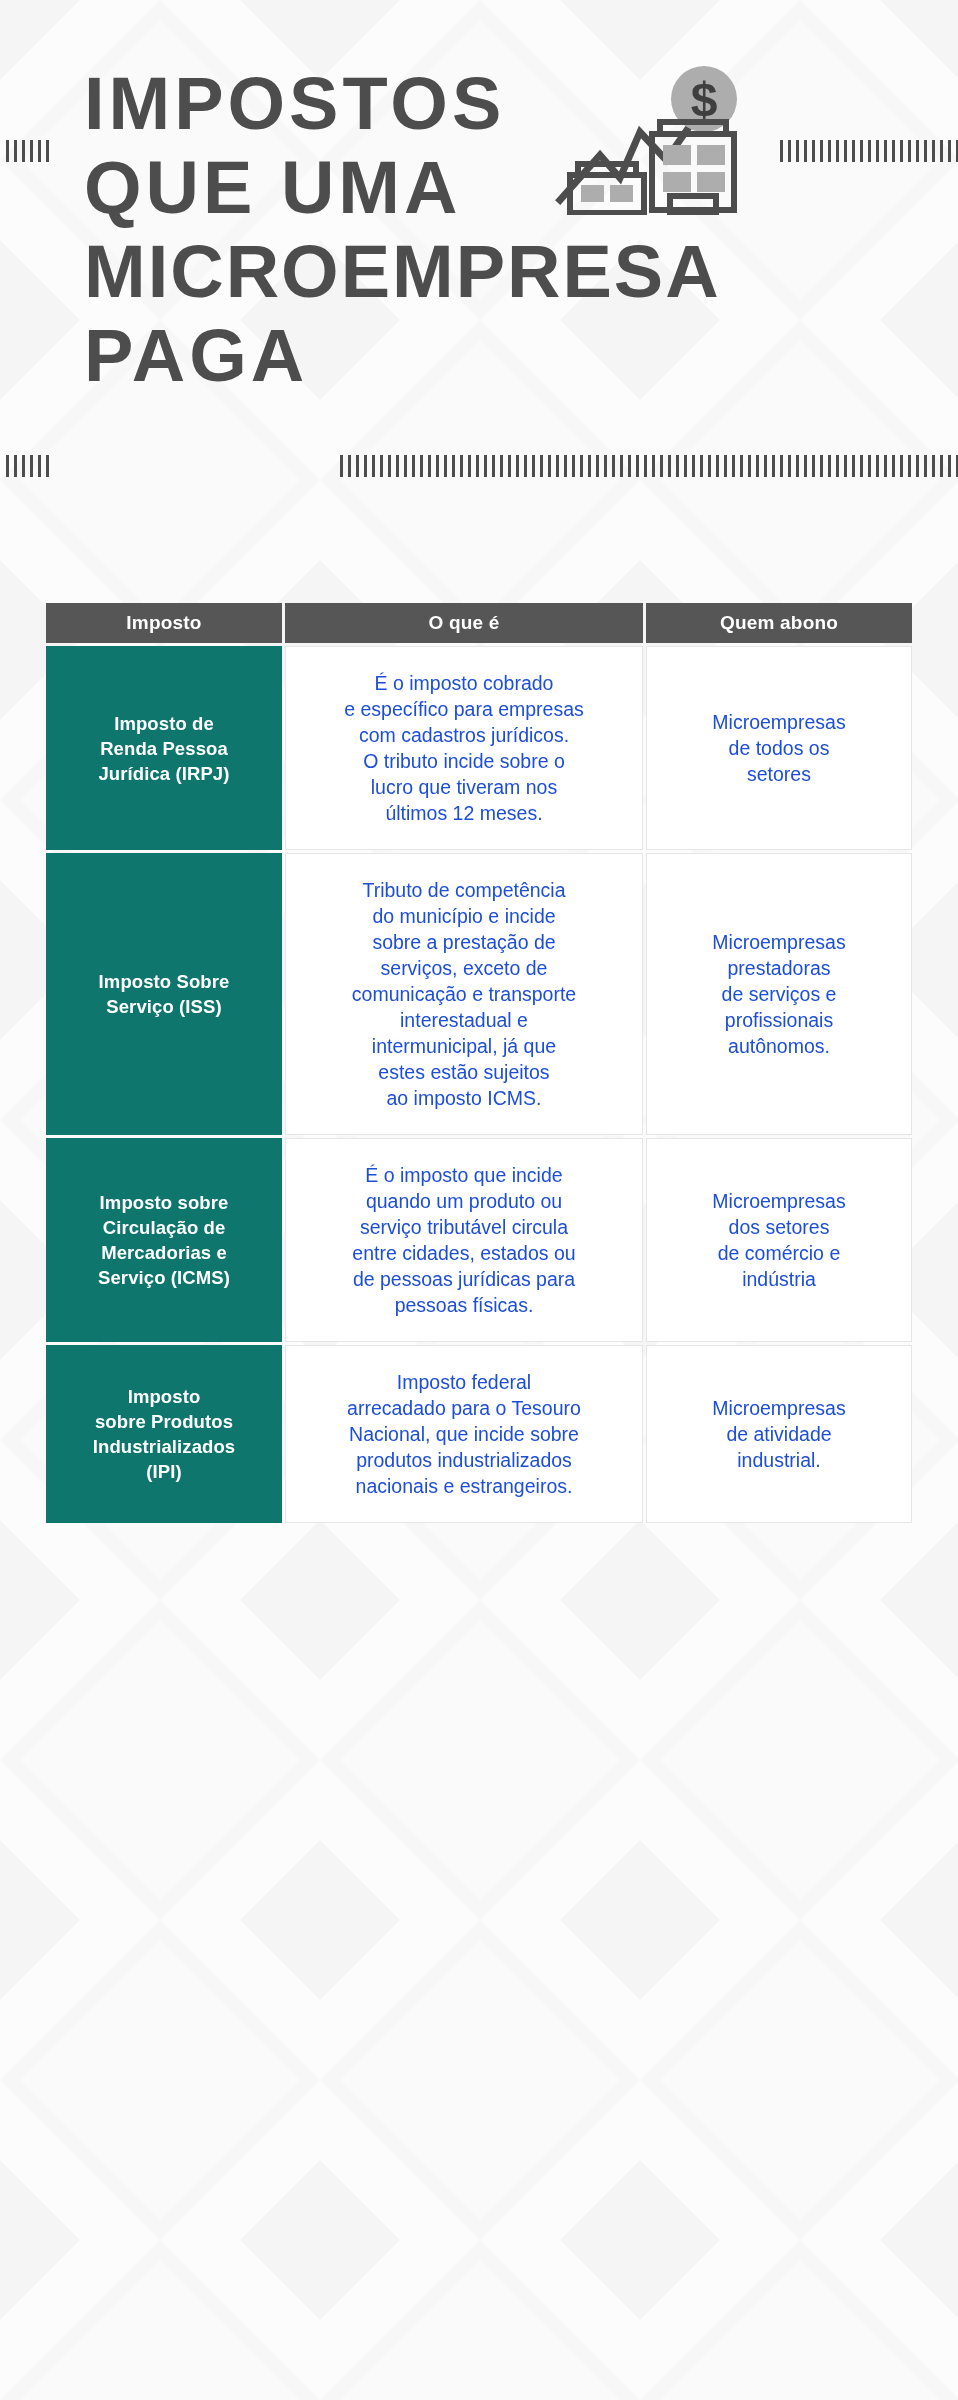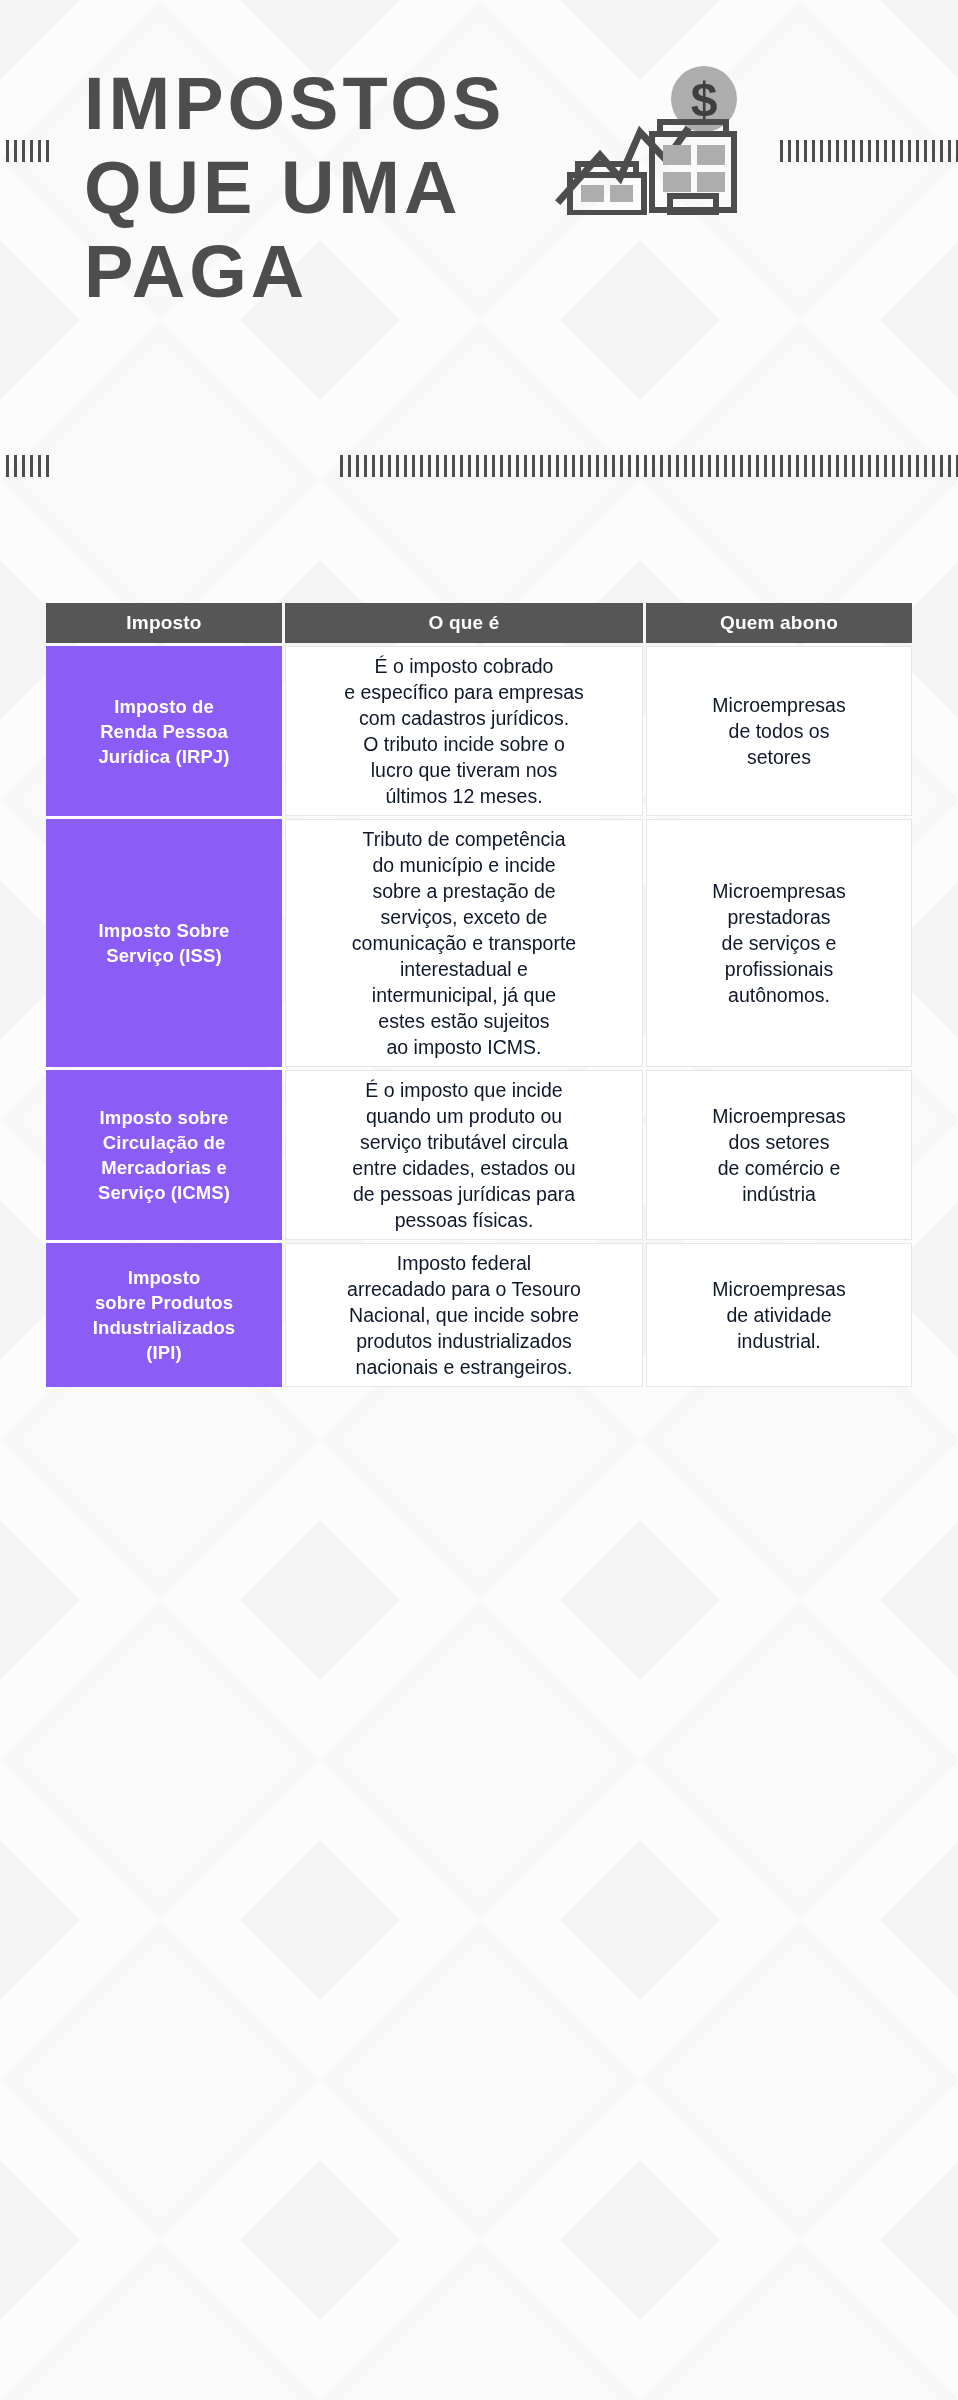--- a/index.html
+++ b/index.html
@@ -108,26 +108,26 @@
     vertical-align: middle;
     text-align: center;
     letter-spacing: 0.2px;
   }
 
   tbody td {
     vertical-align: middle;
     text-align: center;
     font-size: 19.5px;
     line-height: 26px;
-    color: #0f172a;
-    padding: 6px 10px;
+    color: #1d4ed8;
+    padding: 23px 10px;
   }
 
   tbody td.name-cell {
-    background: #8b5cf6;
+    background: #0f766e;
     color: #ffffff;
     font-weight: bold;
     font-size: 18.5px;
     line-height: 25px;
     letter-spacing: 0.1px;
     padding: 14px 8px;
   }
 
   tbody td.desc-cell,
   tbody td.payer-cell {
@@ -161,20 +161,21 @@
   <div id="header">
 
     <div class="dash-rule" id="dash-left-top"></div>
     <div class="dash-rule" id="dash-right-top"></div>
     <div class="dash-rule" id="dash-left-bot"></div>
     <div class="dash-rule" id="dash-right-bot"></div>
 
     <div id="title-block">
       <div class="title-line l1">IMPOSTOS</div>
       <div class="title-line l2">QUE UMA</div>
+      <div class="title-line l3">MICROEMPRESA</div>
       <div class="title-line l4">PAGA</div>
     </div>
 
     <div id="brand-icon">
       <svg viewBox="0 0 210 155" xmlns="http://www.w3.org/2000/svg">
 
         <polyline points="12,140 52,95 72,118 92,72 118,100 150,54" fill="none" stroke="#4d4d4d" stroke-width="7" stroke-linecap="square" stroke-linejoin="miter"></polyline>
 
         <circle cx="156" cy="39" r="33" fill="#adadad"></circle>
         <text x="156" y="56" font-family="'Liberation Sans', sans-serif" font-size="48" font-weight="bold" fill="#3f3f3f" text-anchor="middle">$</text>

